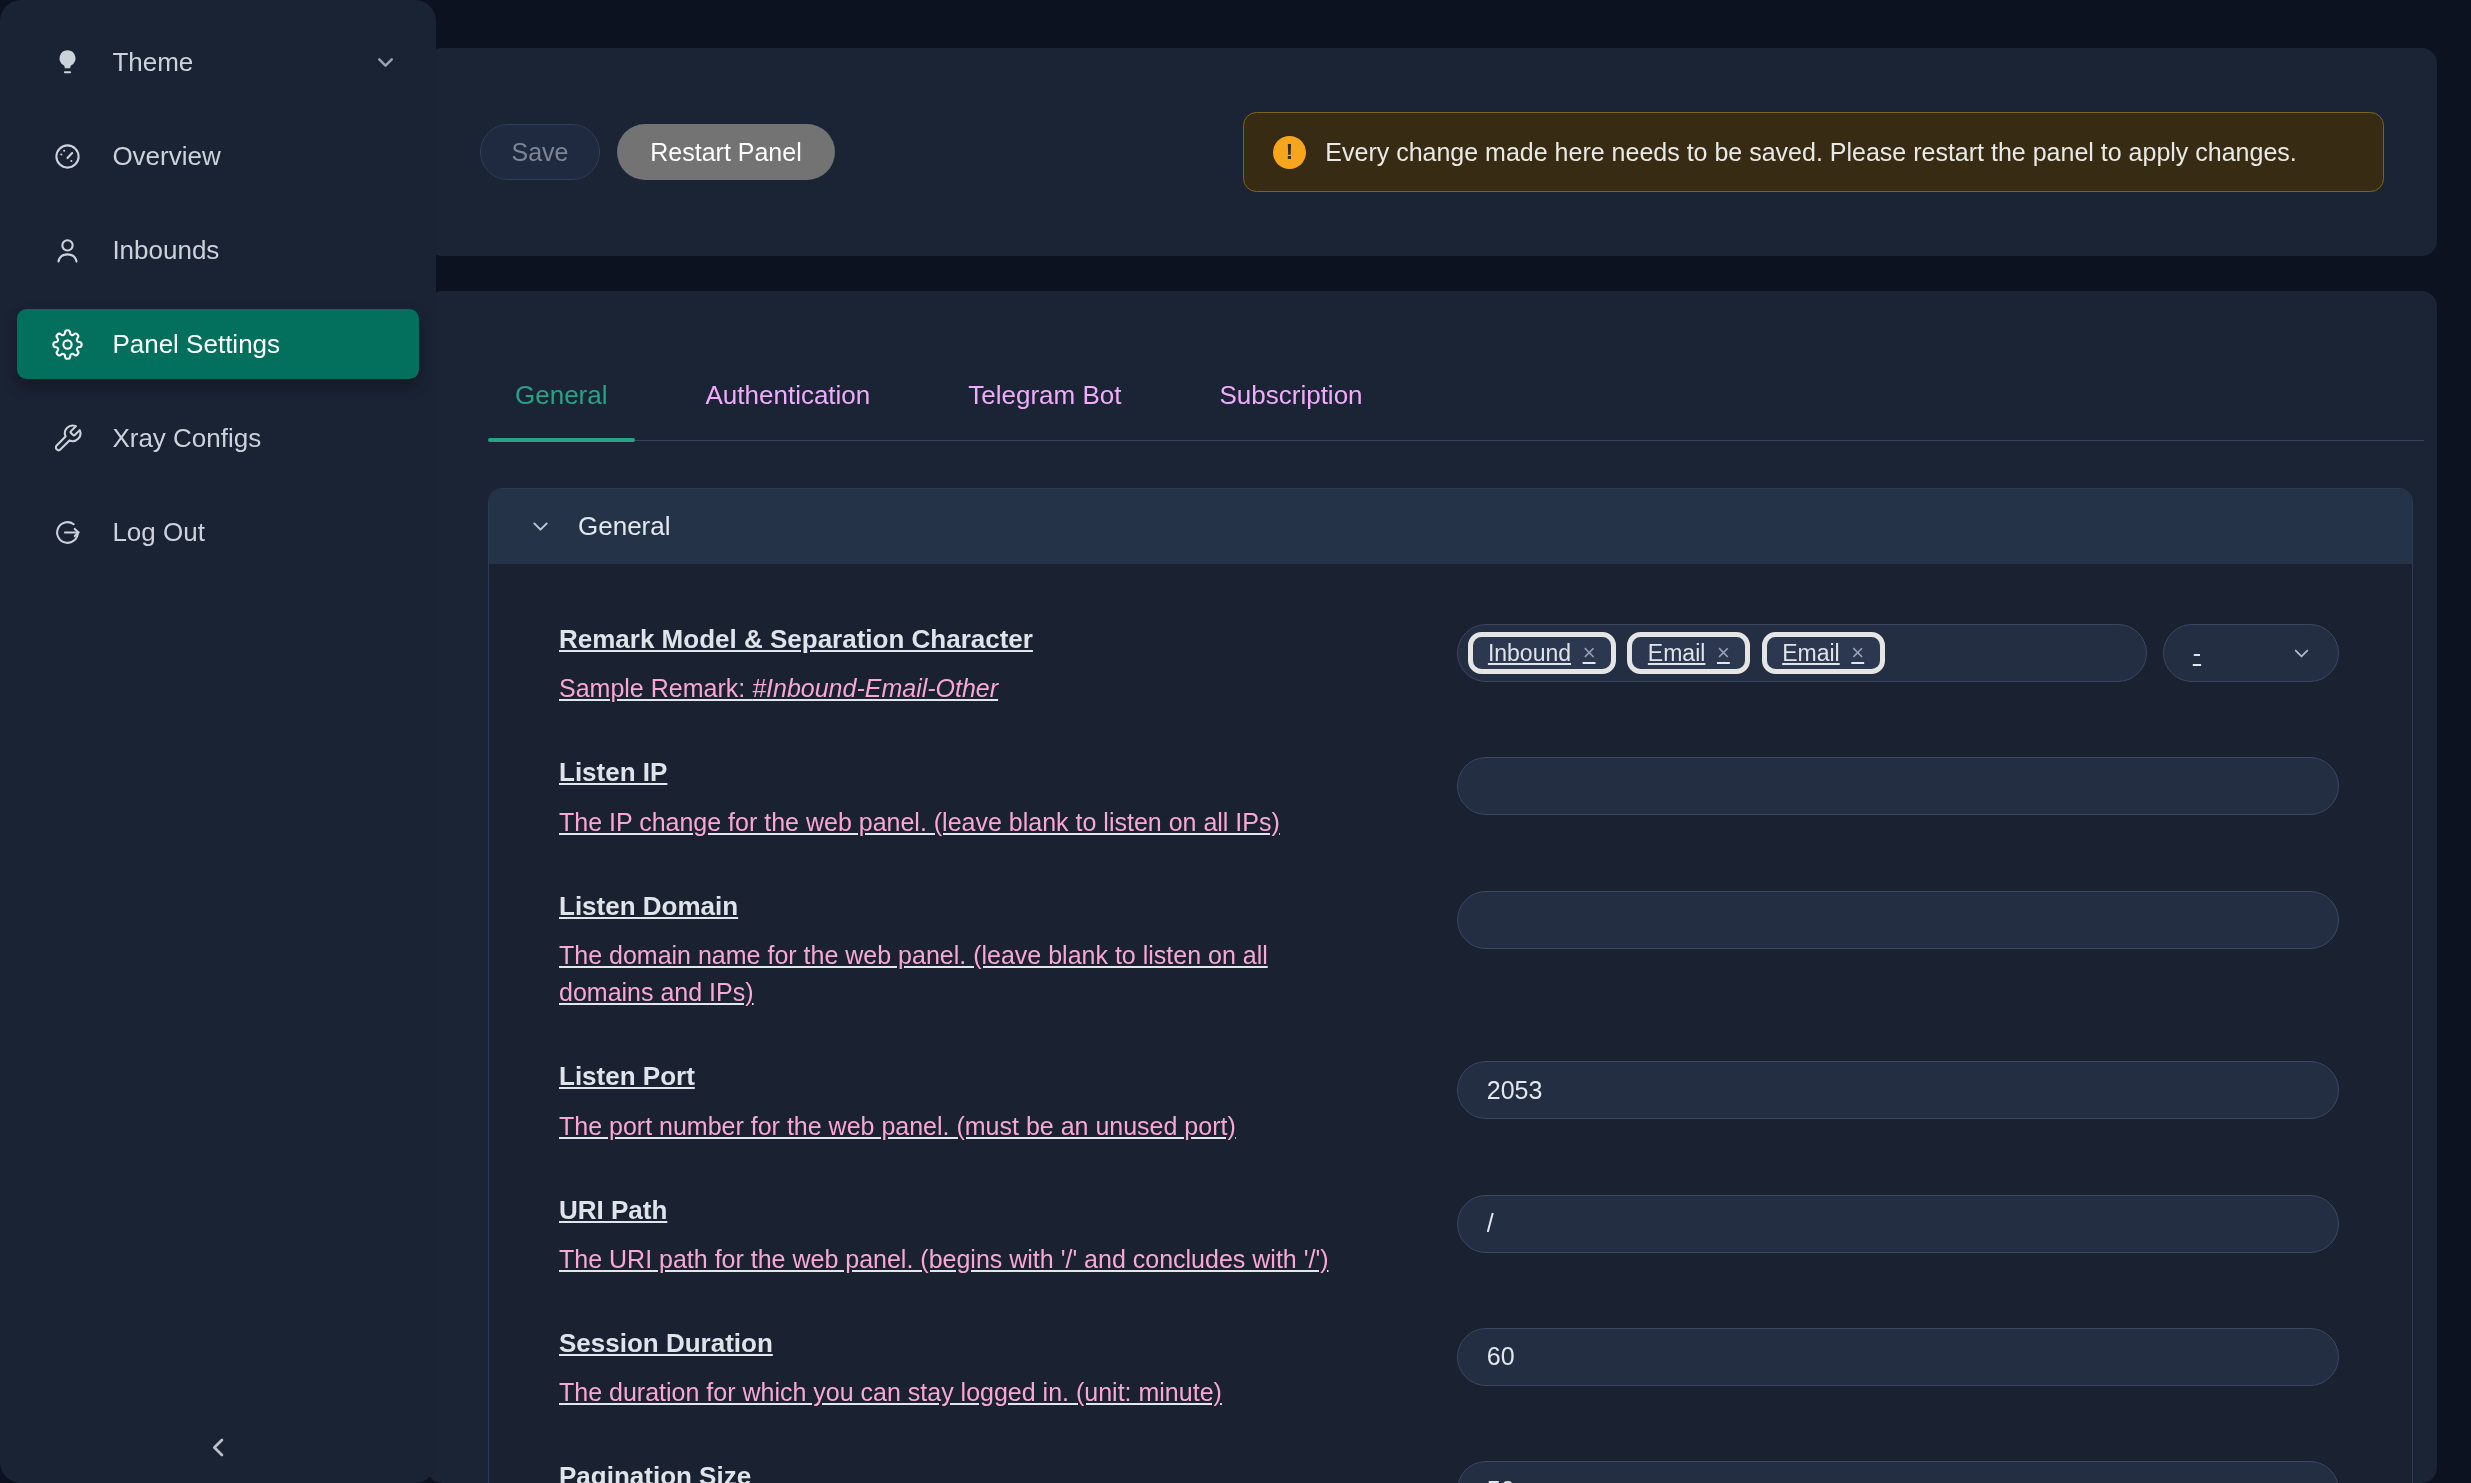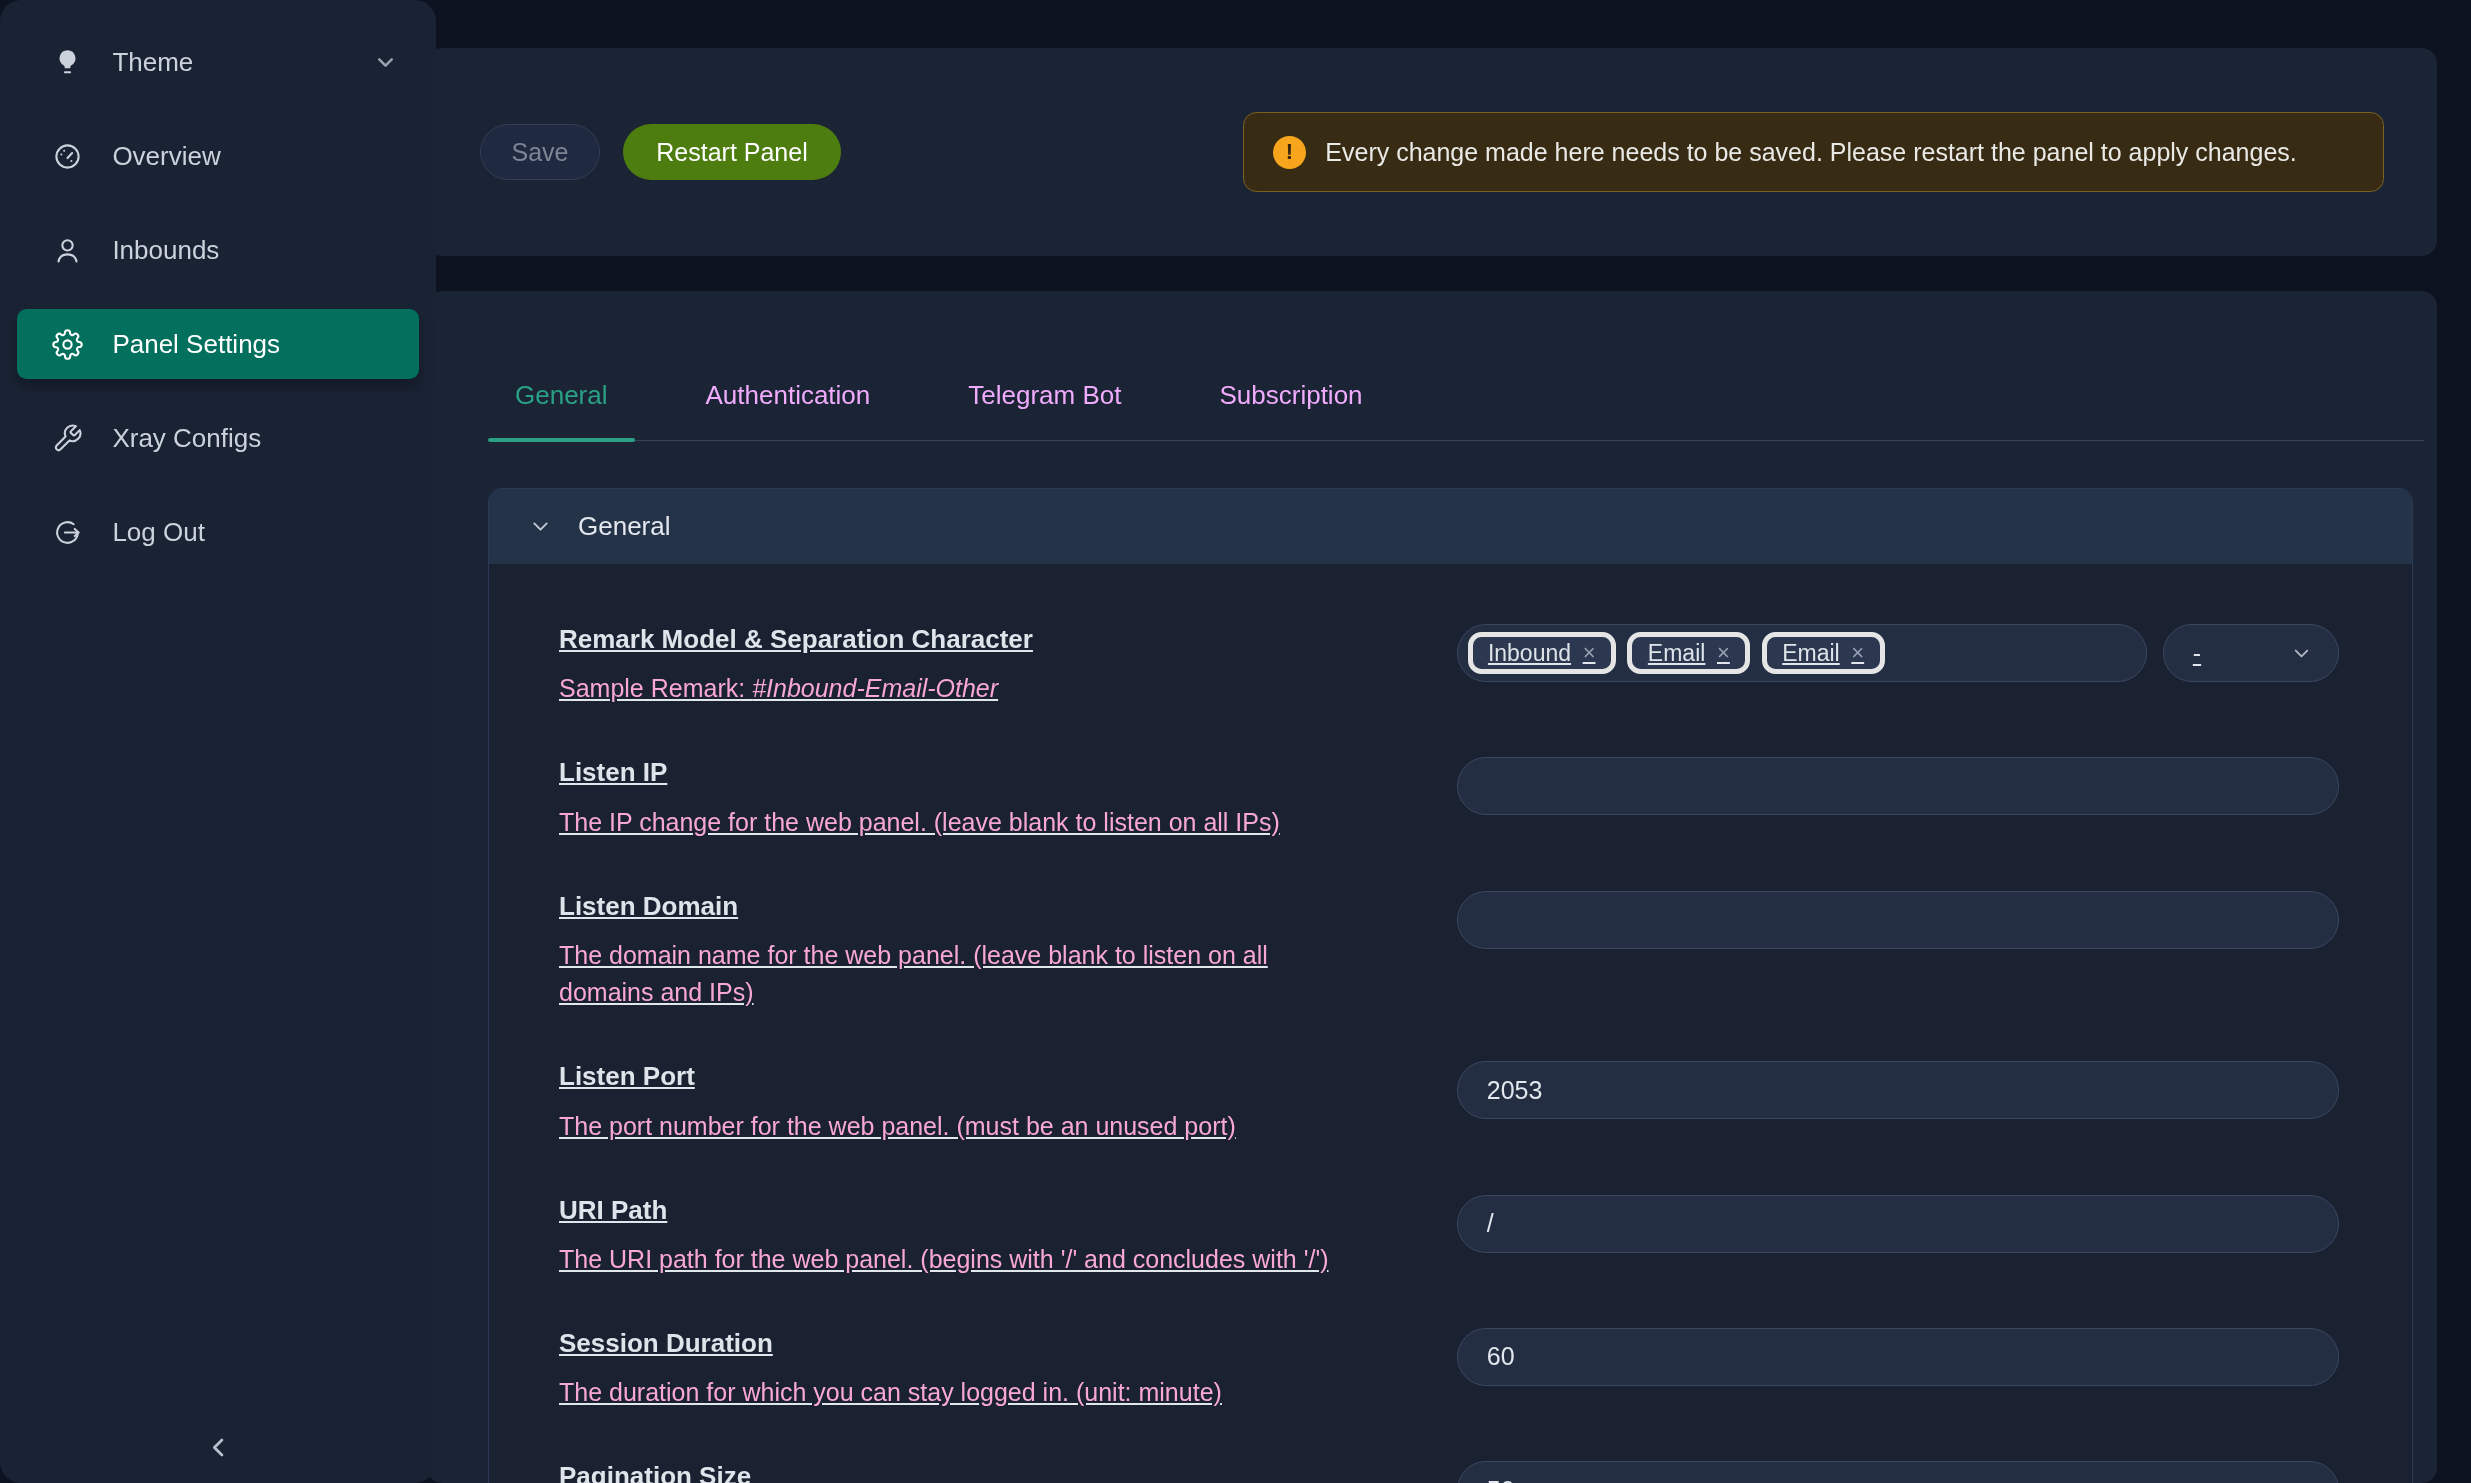--- a/index.html
+++ b/index.html
@@ -34,28 +34,28 @@
   }
 
   
   .main { margin-left:392px; padding:48px 35px 0 35px; }
 
   .topcard {
     background:#1b2435; border-radius:15.4px; height:208px;
     display:flex; align-items:center; justify-content:space-between;
     padding:0 53px;
   }
-  .btn-group { display:flex; align-items:center; gap:23px; }
+  .btn-group { display:flex; align-items:center; gap:17px; }
   .btn {
     height:56px; border-radius:28px; font-size:25px;
     display:inline-flex; align-items:center; justify-content:center;
     border:none; cursor:pointer; font-family:inherit;
   }
   .btn-save { width:120px; background:#1f2940; border:1.9px solid #323e56; color:#7d8594; }
-  .btn-restart { width:218px; background:#4d7c0f; color:#ffffff; }
+  .btn-restart { width:218px; background:#737373; color:#ffffff; }
 
   .alert {
     width:1141px; background:#382b13; border:1.9px solid #7d6321;
     border-radius:13.5px; padding:20px 29px; display:flex; gap:19.3px;
     align-items:flex-start; color:#e9e9e6; font-size:25px; line-height:38px;
   }
   .alert-icon {
     width:33px; height:33px; border-radius:50%; background:#f6a51d;
     color:#38270f; font-weight:bold; font-size:22px; flex:none;
     display:flex; align-items:center; justify-content:center; margin-top:2.9px;

